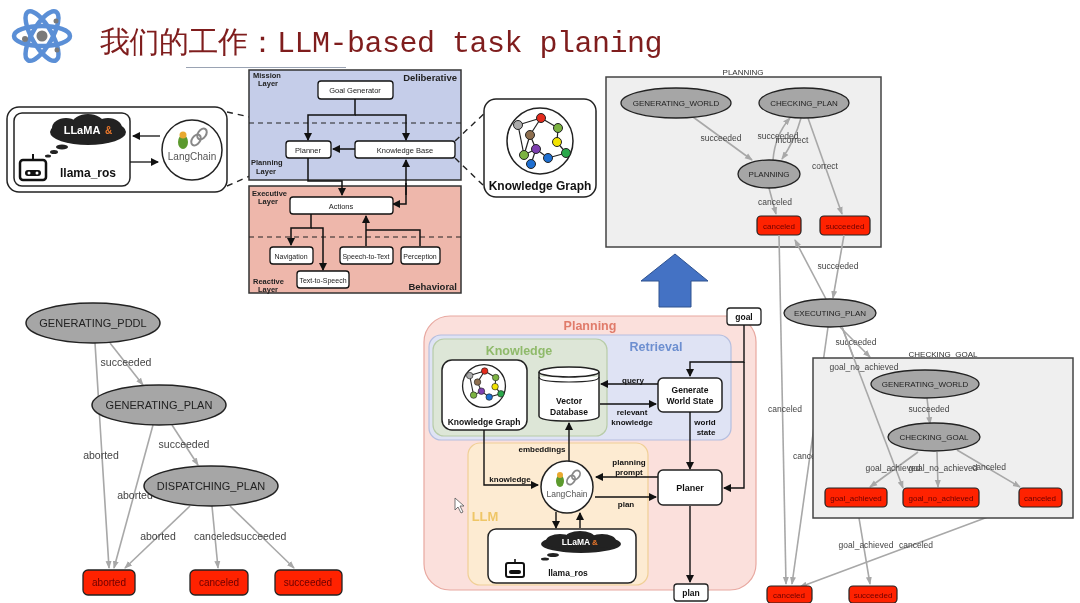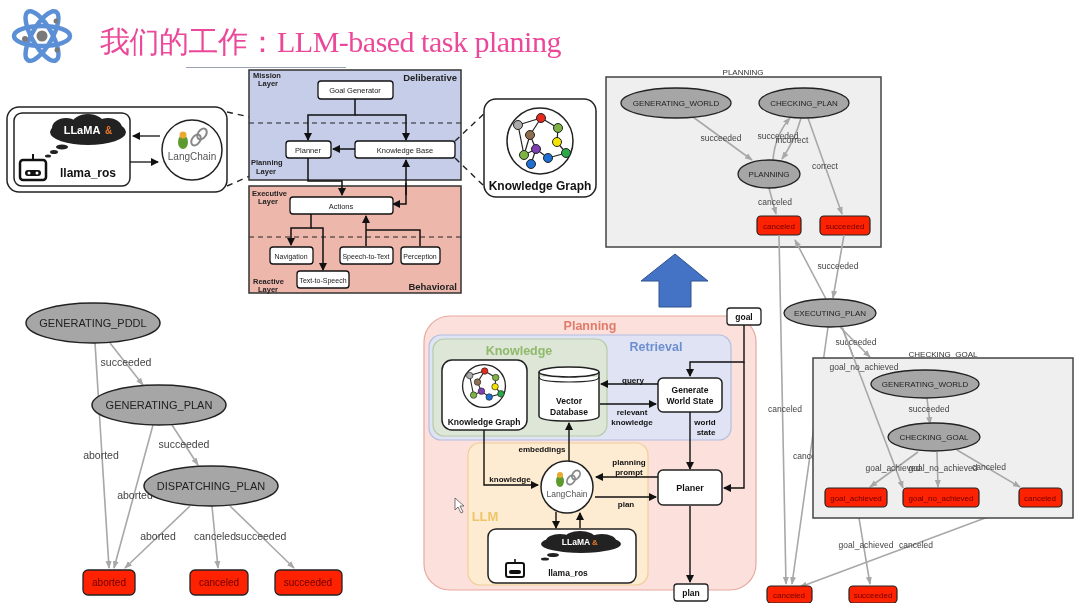--- a/index.html
+++ b/index.html
@@ -1,17 +1,17 @@
 <!DOCTYPE html>
 <html><head>
 <meta charset="utf-8">
 <style>
   html,body{margin:0;padding:0;background:#fff;}
   body{width:1080px;height:603px;position:relative;overflow:hidden;font-family:"Liberation Sans",sans-serif;}
-  .title{position:absolute;left:100px;top:22px;font-family:Liberation Serif, serif;font-size:30px;color:#ec4899;letter-spacing:-0.5px;}
+  .title{position:absolute;left:100px;top:22px;font-family:Liberation Mono, monospace;font-size:30px;color:#7f1d1d;letter-spacing:-0.5px;}
   .title-underline{position:absolute;left:186px;top:67px;width:160px;height:1px;background:#9aa3b3;}
   svg{position:absolute;left:0;top:0;}
   .t{font-family:"Liberation Sans",sans-serif;}
 </style>
 </head>
 <body>
 
 <svg width="1080" height="603">
   <defs>
     <marker id="ab" markerWidth="8" markerHeight="8" refX="7" refY="4" orient="auto" markerUnits="userSpaceOnUse">

